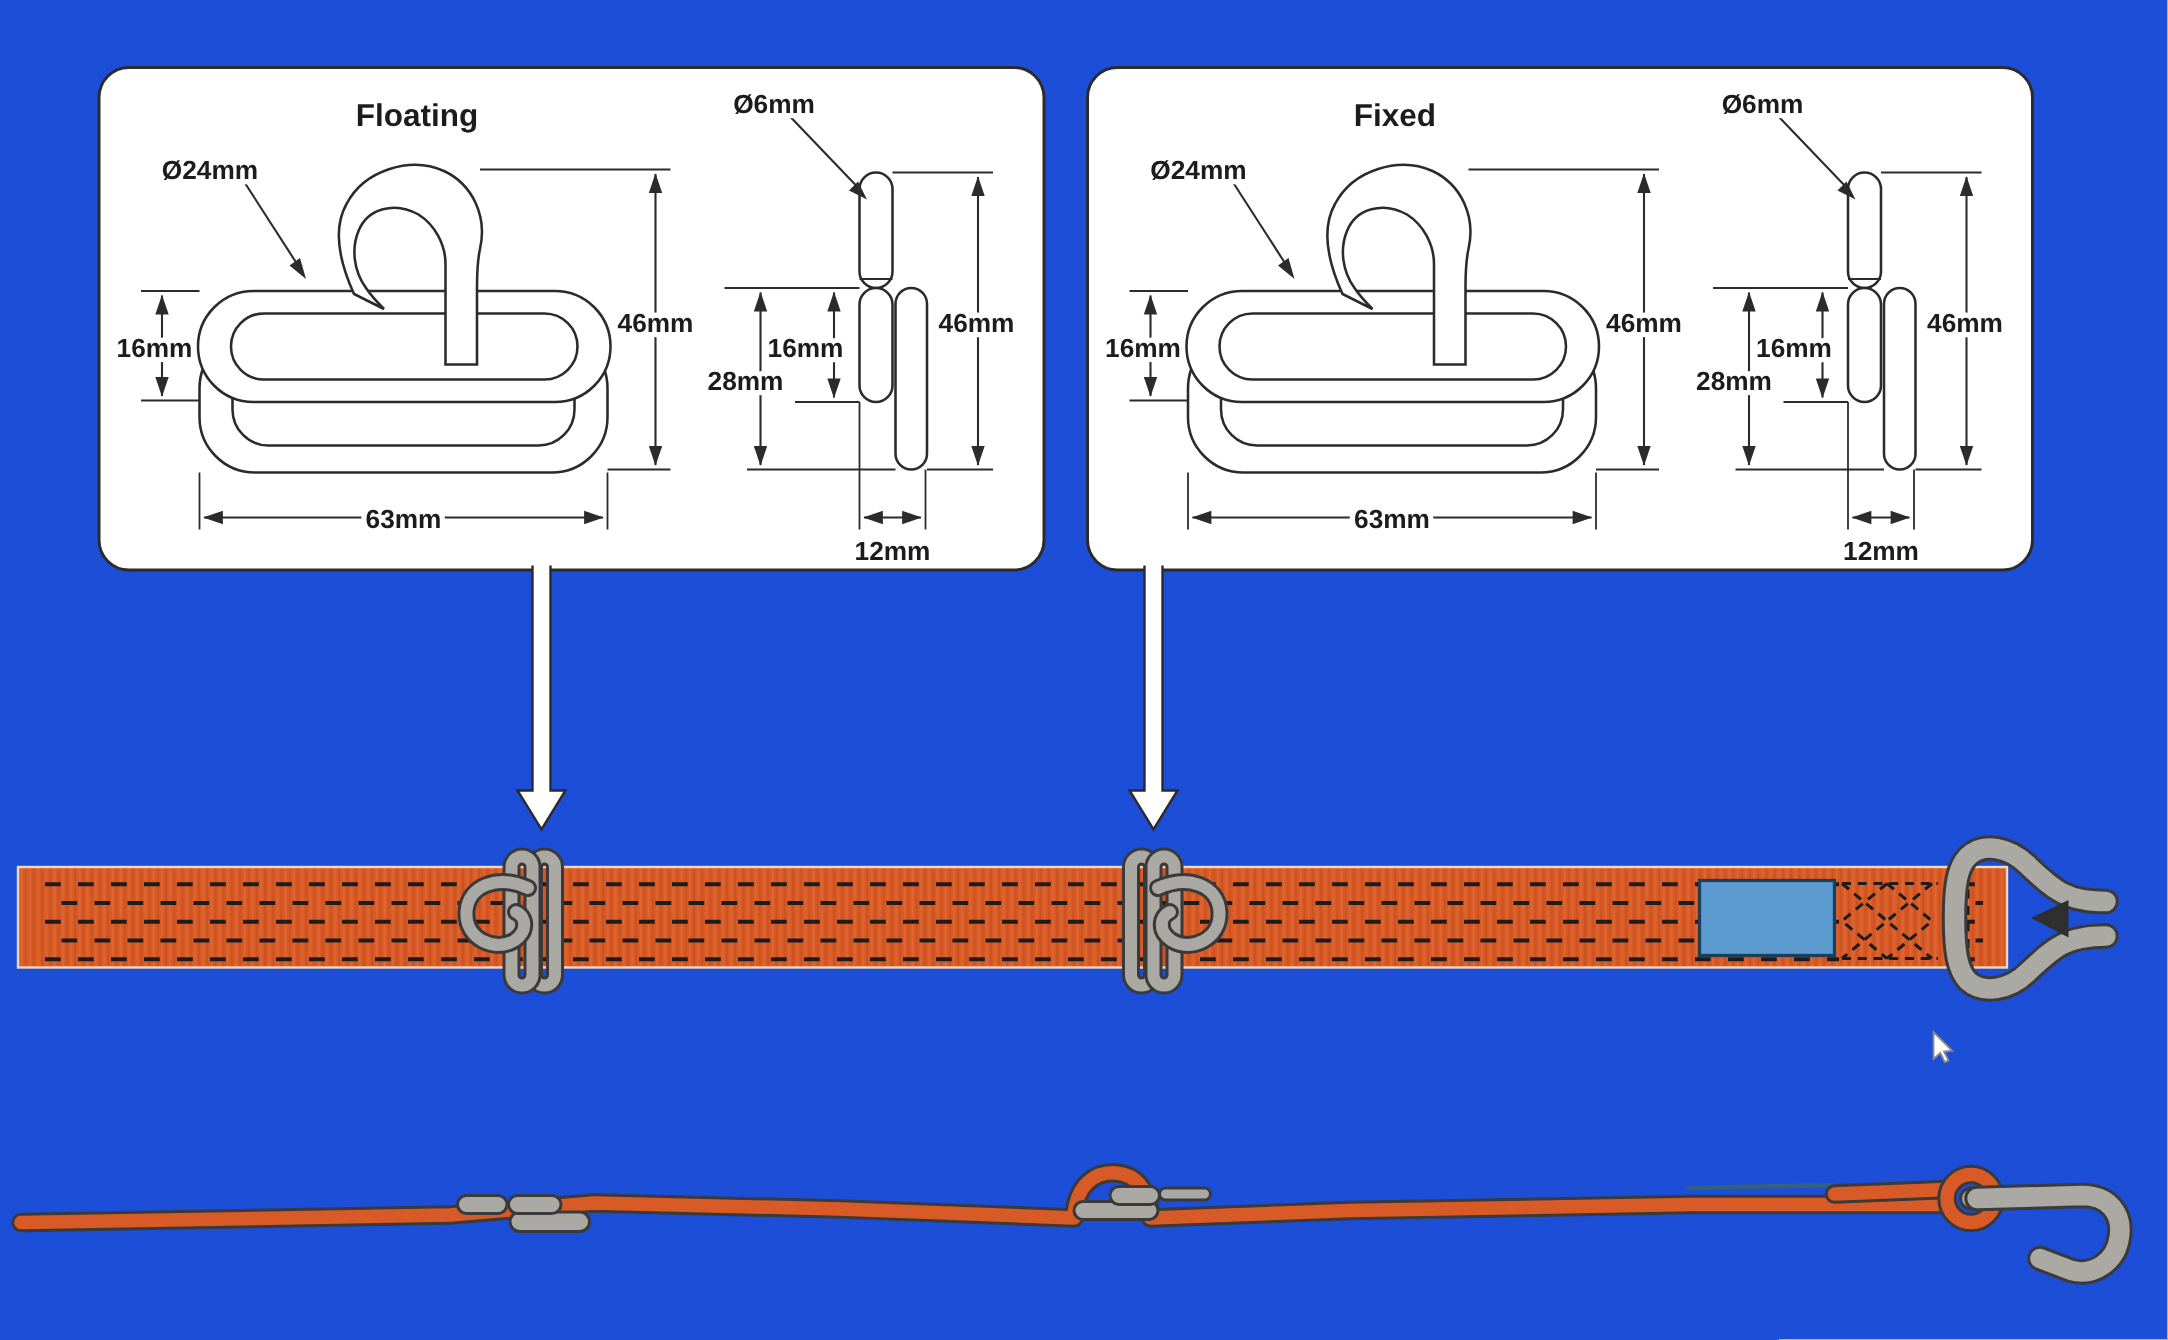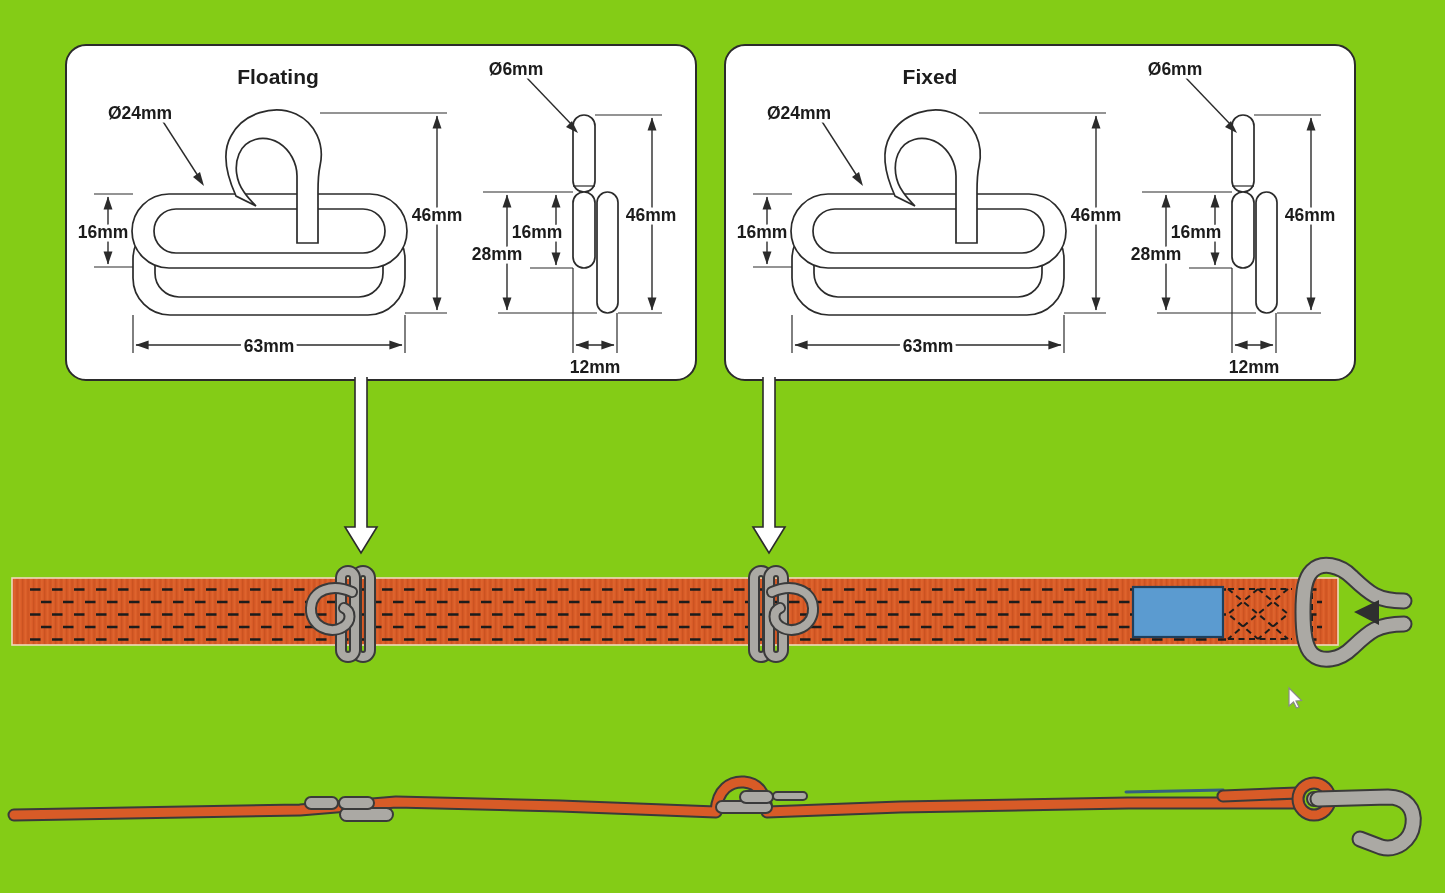--- a/index.html
+++ b/index.html
@@ -1,16 +1,16 @@
 <!DOCTYPE html>
 <html><head>
 <meta charset="utf-8">
 <style>
   html,body{margin:0;padding:0;background:#ffffff;}
-  .stage{position:relative;width:1445px;height:893px;background:#84cc16;overflow:hidden;
+  .stage{position:relative;width:1445px;height:893px;background:#1d4ed8;overflow:hidden;
          font-family:"Liberation Sans", sans-serif;}
   svg text{font-family:"Liberation Sans", sans-serif;fill:#1c1c1c;}
   .dimtxt{font-size:17.5px;font-weight:bold;paint-order:stroke;stroke:#ffffff;stroke-width:7px;
           stroke-linejoin:round;text-anchor:middle;}
   .titletxt{font-size:21px;font-weight:bold;text-anchor:middle;}
   .ext{stroke:#2b2b2b;stroke-width:1.2;fill:none;}
   .dim{stroke:#2b2b2b;stroke-width:1.4;fill:none;marker-start:url(#ah);marker-end:url(#ah);}
   .art{stroke:#2b2b2b;stroke-width:1.7;fill:#ffffff;}
   .leader{stroke:#2b2b2b;stroke-width:1.4;fill:none;}
   .lhead{fill:#2b2b2b;stroke:none;}

